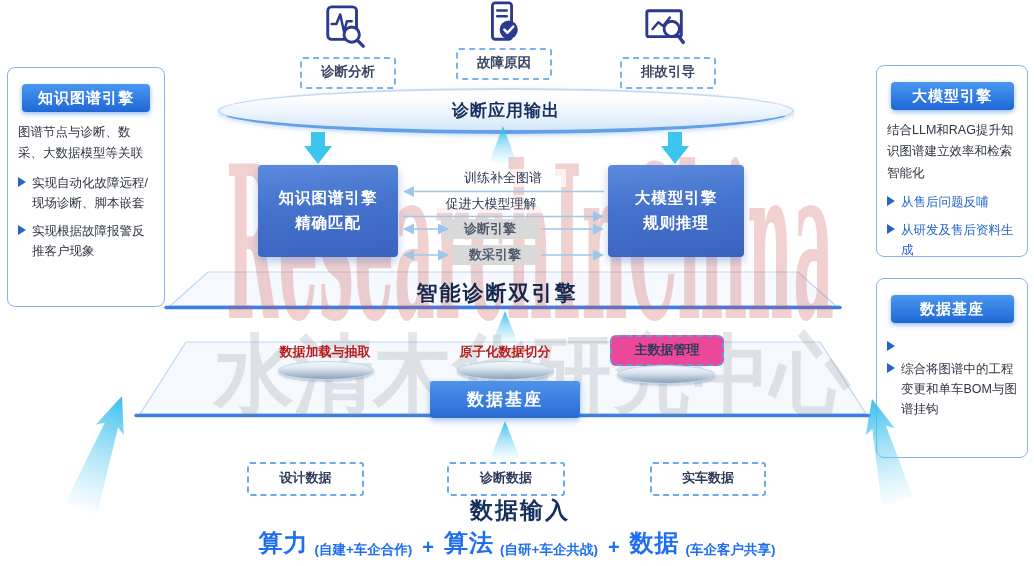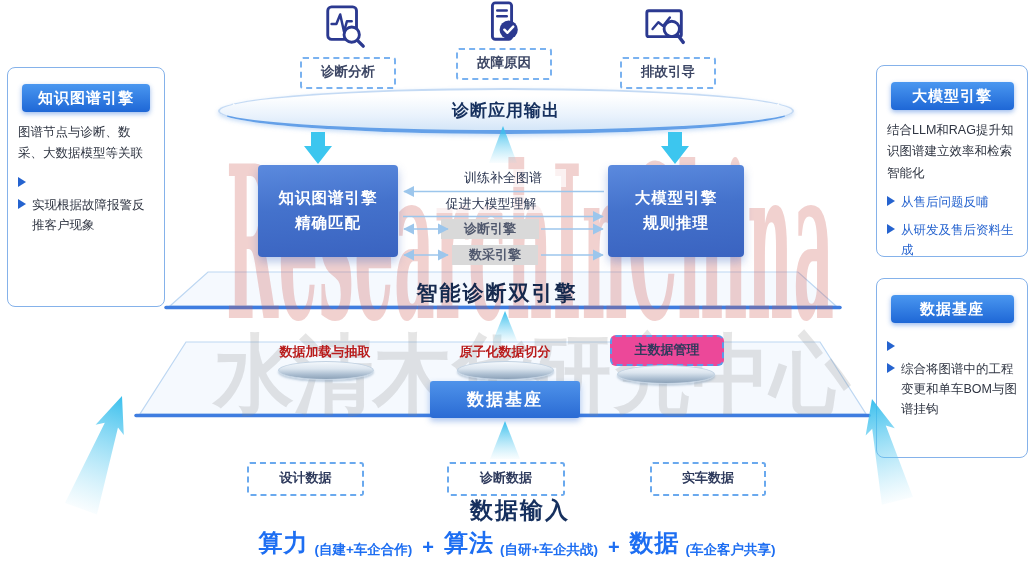--- a/index.html
+++ b/index.html
@@ -186,20 +186,21 @@
     <span class="note">(车企客户共享)</span>
   </div>
 
   <div class="abs panel" style="left:7px;top:67px;width:158px;height:240px;">
     <div class="panel-btn">知识图谱引擎</div>
     <div class="panel-desc">图谱节点与诊断、数采、大数据模型等关联</div>
     <div class="bullet">
       <svg class="bl" width="9" height="10">
           <polygon points="0,0 8,5 0,10" fill="#2563cf"></polygon>
         </svg>
+      <span>实现自动化故障远程/现场诊断、脚本嵌套</span>
     </div>
     <div class="bullet">
       <svg class="bl" width="9" height="10">
           <polygon points="0,0 8,5 0,10" fill="#2563cf"></polygon>
         </svg>
       <span>实现根据故障报警反推客户现象</span>
     </div>
   </div>
 
   <div class="abs panel" style="left:876px;top:65px;width:152px;height:192px;">

